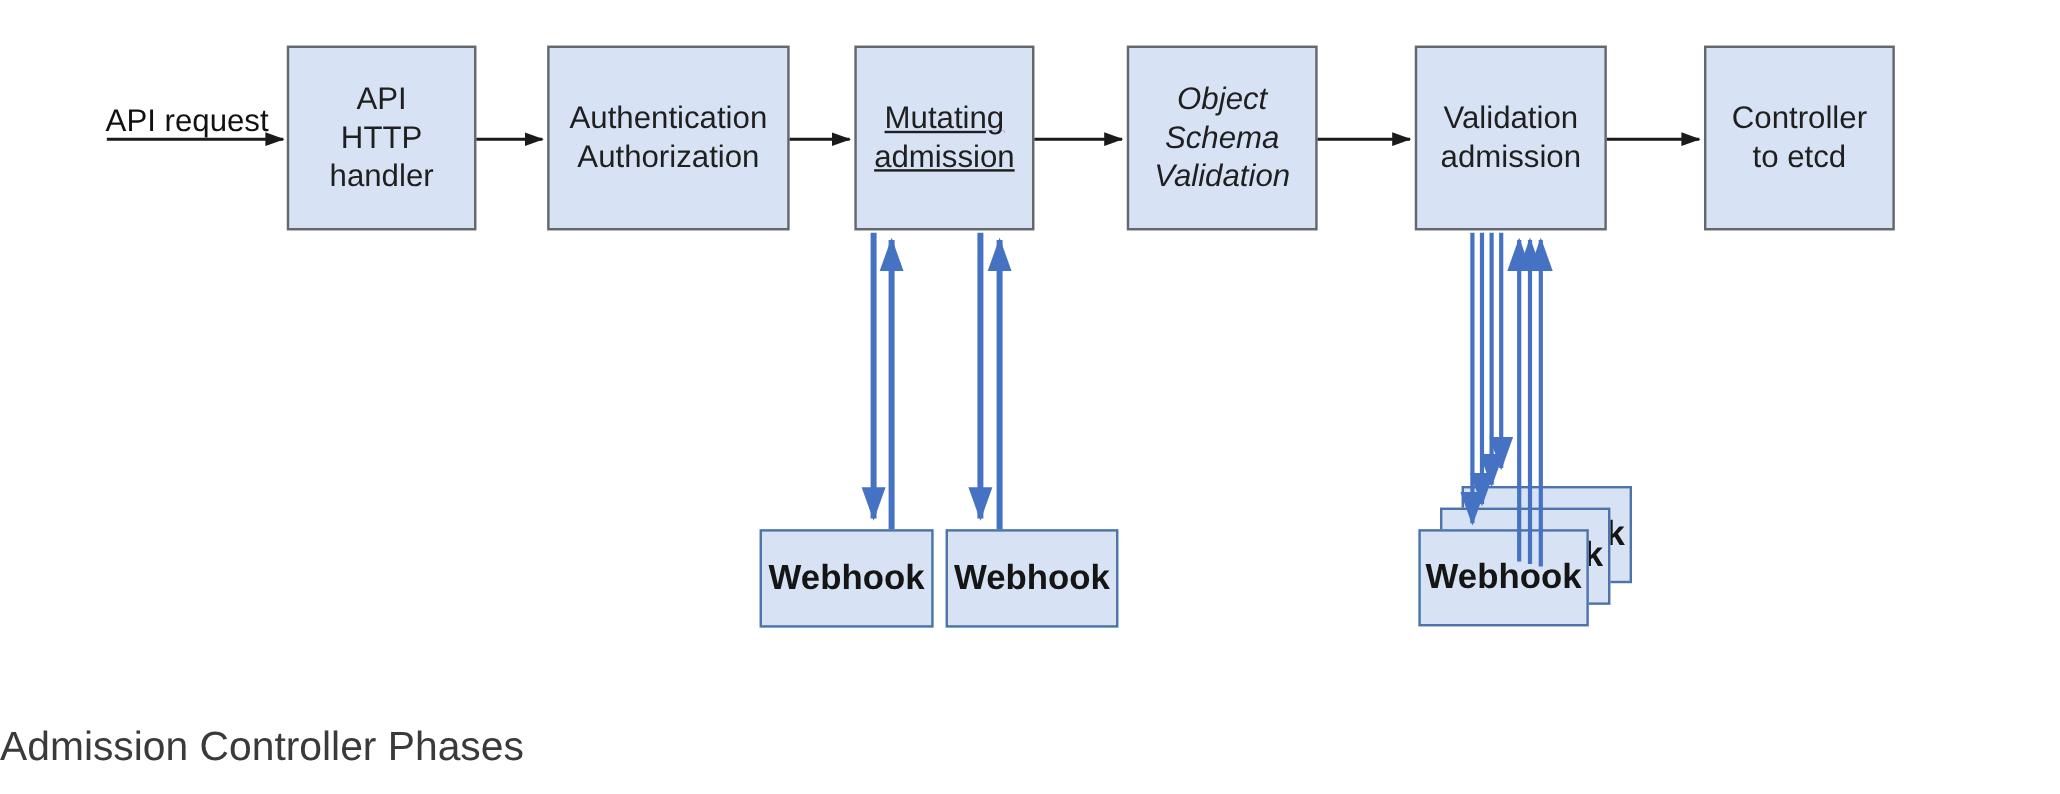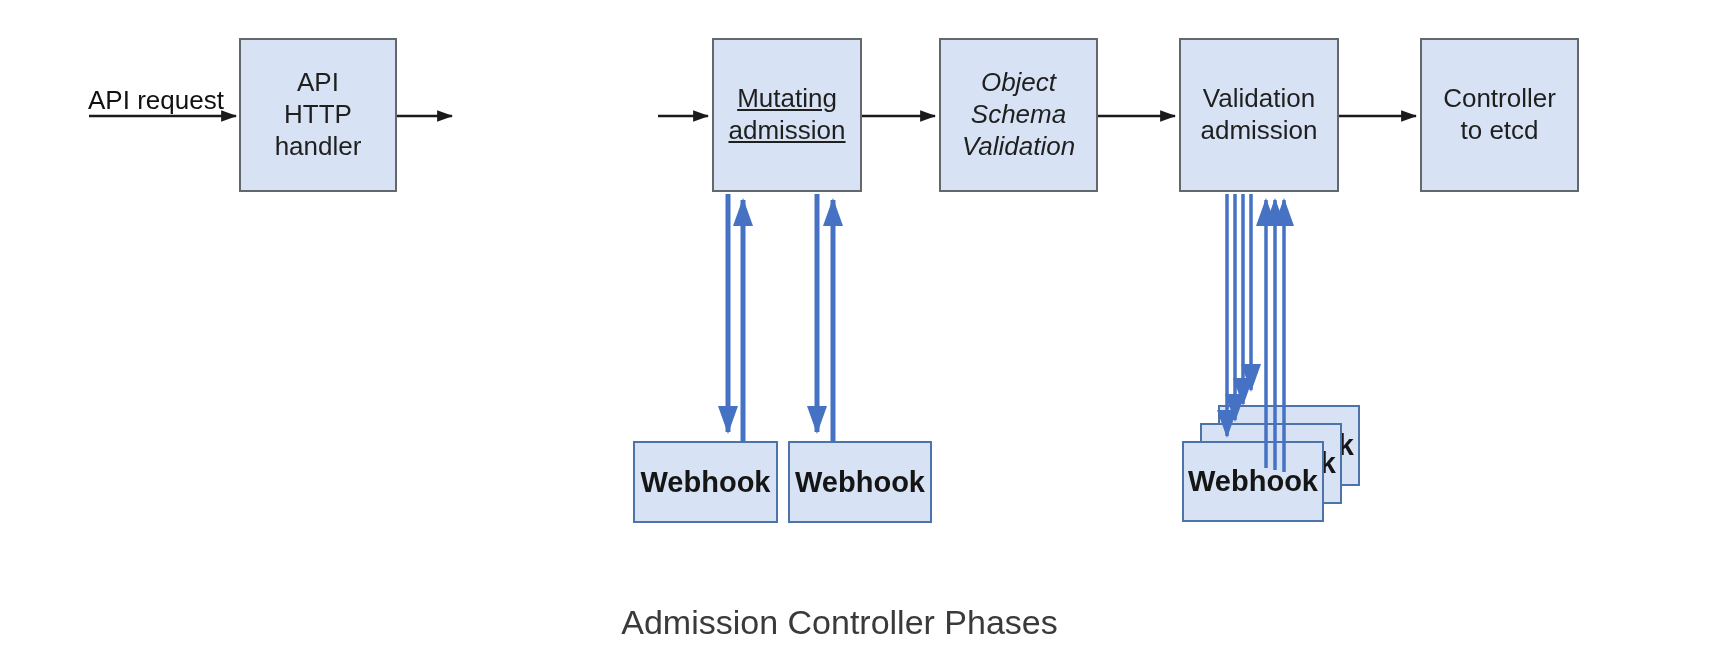--- a/index.html
+++ b/index.html
@@ -19,38 +19,40 @@
     background:var(--box-fill);border:2px solid var(--webhook-border);
     display:flex;align-items:center;justify-content:center;
     font-size:29px;font-weight:700;color:#151515;white-space:nowrap;
   }
   .request-label{
     position:absolute;left:88px;top:85px;font-size:26px;color:#111;
     white-space:nowrap;
     text-align:right;
   }
   .caption{
-    position:absolute;left:0;top:603px;width:1679px;text-align:center;
+    position:absolute;left:0;top:603px;width:1679px;
     font-size:34px;color:var(--caption);
   }
   svg.overlay{position:absolute;left:0;top:0;pointer-events:none;z-index:50;}
   .ln-black{stroke:var(--arrow-black);stroke-width:2.5;fill:none;}
   .ln-blue{stroke:var(--arrow-blue);stroke-width:5;fill:none;}
   .ln-blue-thin{stroke:var(--arrow-blue);stroke-width:3.5;fill:none;}
   .head-black{fill:var(--arrow-black);}
   .head-blue{fill:var(--arrow-blue);}
 </style>
 </head>
 <body>
 
 <div class="canvas">
 
   <div class="phase-box" style="left:239px;width:158px;">API
 HTTP
 handler</div>
+  <div class="phase-box" style="left:456px;width:202px;">Authentication
+Authorization</div>
   <div class="phase-box" style="left:712px;width:150px;text-decoration:underline;">Mutating
 admission</div>
   <div class="phase-box" style="left:939px;width:159px;font-style:italic;">Object
 Schema
 Validation</div>
   <div class="phase-box" style="left:1179px;width:160px;">Validation
 admission</div>
   <div class="phase-box" style="left:1420px;width:159px;">Controller
 to etcd</div>
 

